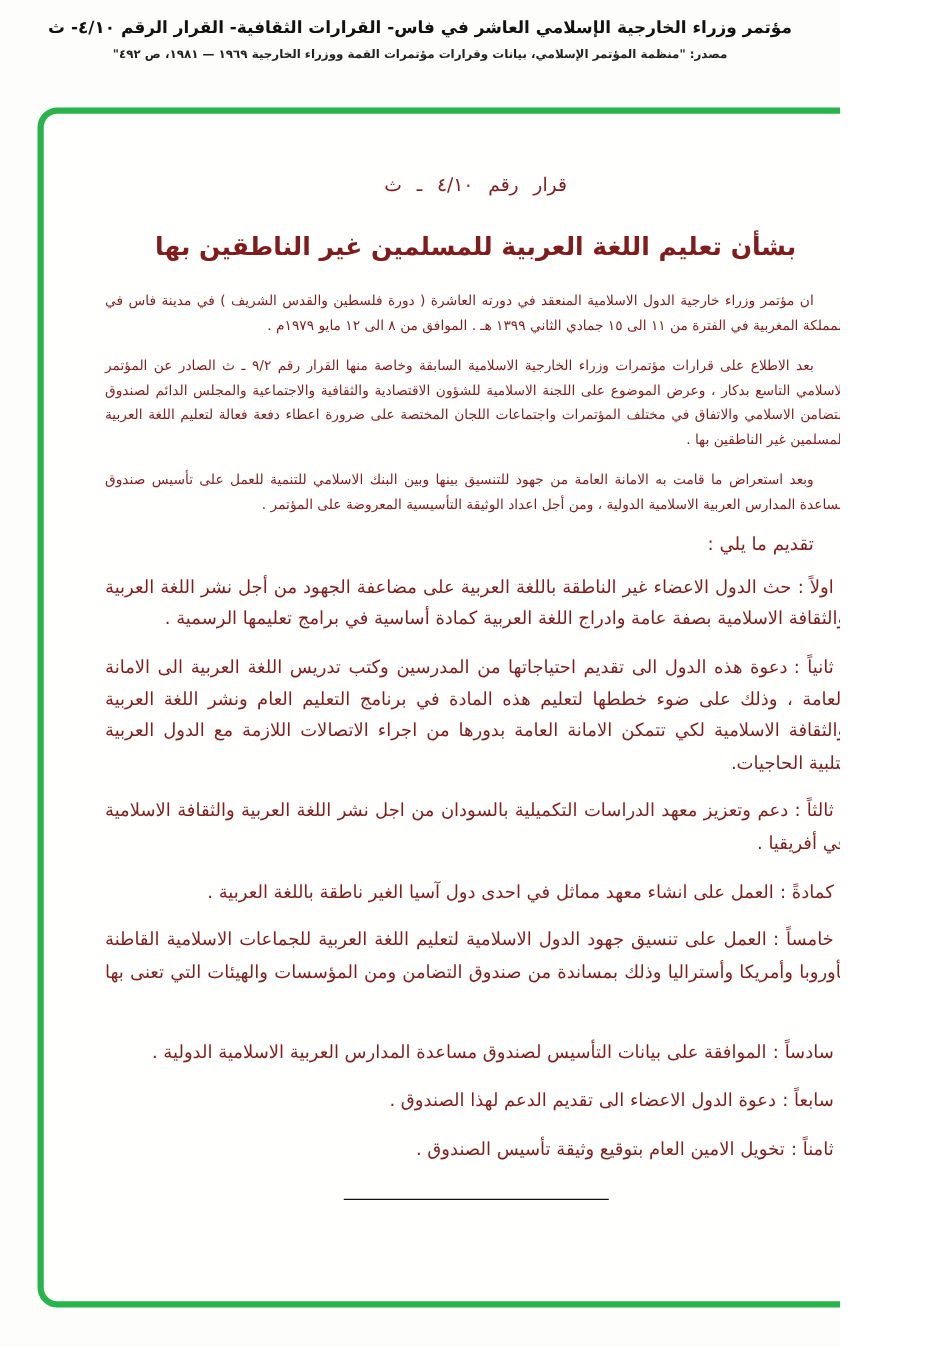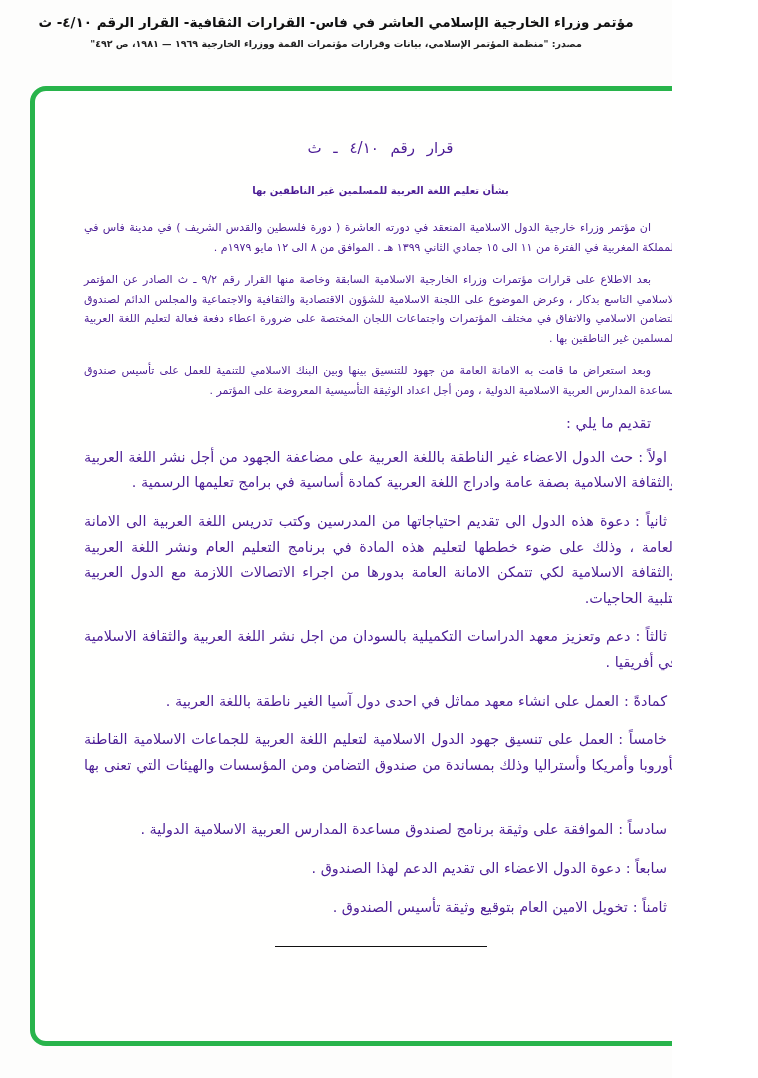--- a/index.html
+++ b/index.html
@@ -40,32 +40,32 @@
     width: 696px;
     height: 960px;
     border: 5px solid #28b44b;
     border-radius: 16px;
     background: #fffffe;
     box-sizing: border-box;
   }
   .content {
     direction: rtl;
     padding: 48px 44px 0 49px;
-    color: #4c1d95;
+    color: #7f1d1d;
   }
   .doc-title {
     text-align: center;
     font-size: 15px;
     word-spacing: 7px;
     letter-spacing: 0.5px;
     margin-bottom: 18px;
   }
   .doc-subtitle {
     text-align: center;
-    font-size: 10px;
+    font-size: 20px;
     font-weight: bold;
     margin-bottom: 22px;
     margin-top: 28px;
   }
   .para {
     font-size: 11px;
     line-height: 1.78;
     text-align: justify;
     text-indent: 26px;
     margin: 0 0 13px 0;
@@ -113,21 +113,21 @@
       <p class="para">بعد الاطلاع على قرارات مؤتمرات وزراء الخارجية الاسلامية السابقة وخاصة منها القرار رقم ٩/٢ ـ ث الصادر عن المؤتمر الاسلامي التاسع بدكار ، وعرض الموضوع على اللجنة الاسلامية للشؤون الاقتصادية والثقافية والاجتماعية والمجلس الدائم لصندوق التضامن الاسلامي والاتفاق في مختلف المؤتمرات واجتماعات اللجان المختصة على ضرورة اعطاء دفعة فعالة لتعليم اللغة العربية للمسلمين غير الناطقين بها .</p>
       <p class="para">وبعد استعراض ما قامت به الامانة العامة من جهود للتنسيق بينها وبين البنك الاسلامي للتنمية للعمل على تأسيس صندوق مساعدة المدارس العربية الاسلامية الدولية ، ومن أجل اعداد الوثيقة التأسيسية المعروضة على المؤتمر .</p>
 
       <p class="intro">تقديم ما يلي :</p>
 
       <p class="item"><strong class="item-label">اولاً :</strong><span>حث الدول الاعضاء غير الناطقة باللغة العربية على مضاعفة الجهود من أجل نشر اللغة العربية والثقافة الاسلامية بصفة عامة وادراج اللغة العربية كمادة أساسية في برامج تعليمها الرسمية .</span></p>
       <p class="item"><strong class="item-label">ثانياً :</strong><span>دعوة هذه الدول الى تقديم احتياجاتها من المدرسين وكتب تدريس اللغة العربية الى الامانة العامة ، وذلك على ضوء خططها لتعليم هذه المادة في برنامج التعليم العام ونشر اللغة العربية والثقافة الاسلامية لكي تتمكن الامانة العامة بدورها من اجراء الاتصالات اللازمة مع الدول العربية لتلبية الحاجيات.</span></p>
       <p class="item"><strong class="item-label">ثالثاً :</strong><span>دعم وتعزيز معهد الدراسات التكميلية بالسودان من اجل نشر اللغة العربية والثقافة الاسلامية في أفريقيا .</span></p>
       <p class="item"><strong class="item-label">كمادةً :</strong><span>العمل على انشاء معهد مماثل في احدى دول آسيا الغير ناطقة باللغة العربية .</span></p>
       <p class="item"><strong class="item-label">خامساً :</strong><span>العمل على تنسيق جهود الدول الاسلامية لتعليم اللغة العربية للجماعات الاسلامية القاطنة بأوروبا وأمريكا وأستراليا وذلك بمساندة من صندوق التضامن ومن المؤسسات والهيئات التي تعنى بها .</span></p>
-      <p class="item"><strong class="item-label">سادساً :</strong><span>الموافقة على وثيقة برنامج لصندوق مساعدة المدارس العربية الاسلامية الدولية .</span></p>
+      <p class="item"><strong class="item-label">سادساً :</strong><span>الموافقة على بيانات التأسيس لصندوق مساعدة المدارس العربية الاسلامية الدولية .</span></p>
       <p class="item"><strong class="item-label">سابعاً :</strong><span>دعوة الدول الاعضاء الى تقديم الدعم لهذا الصندوق .</span></p>
       <p class="item"><strong class="item-label">ثامناً :</strong><span>تخويل الامين العام بتوقيع وثيقة تأسيس الصندوق .</span></p>
 
       <div class="rule"></div>
 
     </div>
   </div>
 
 </div>
 

